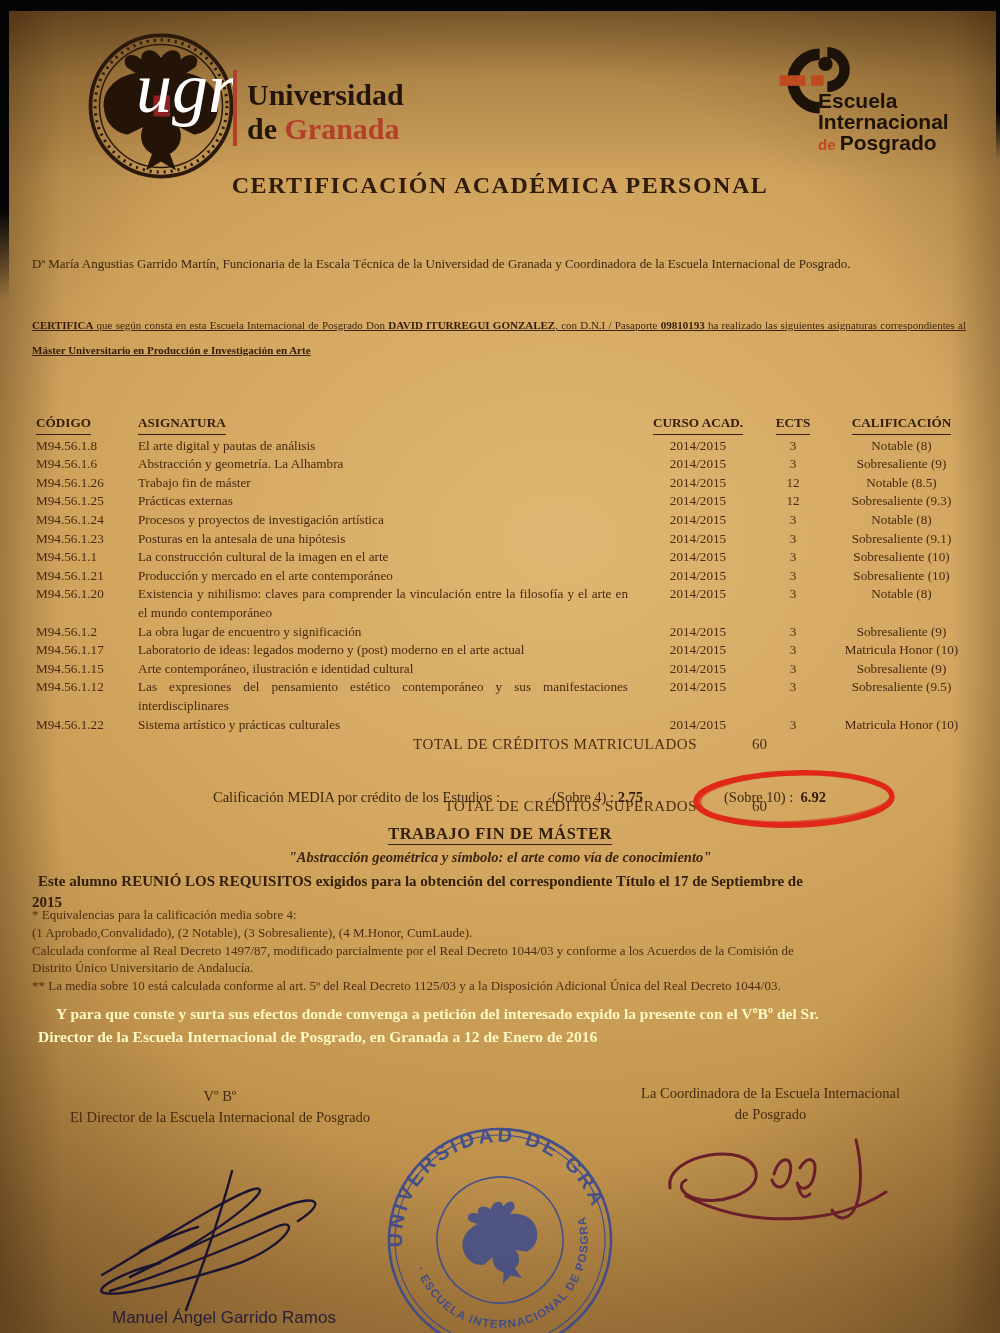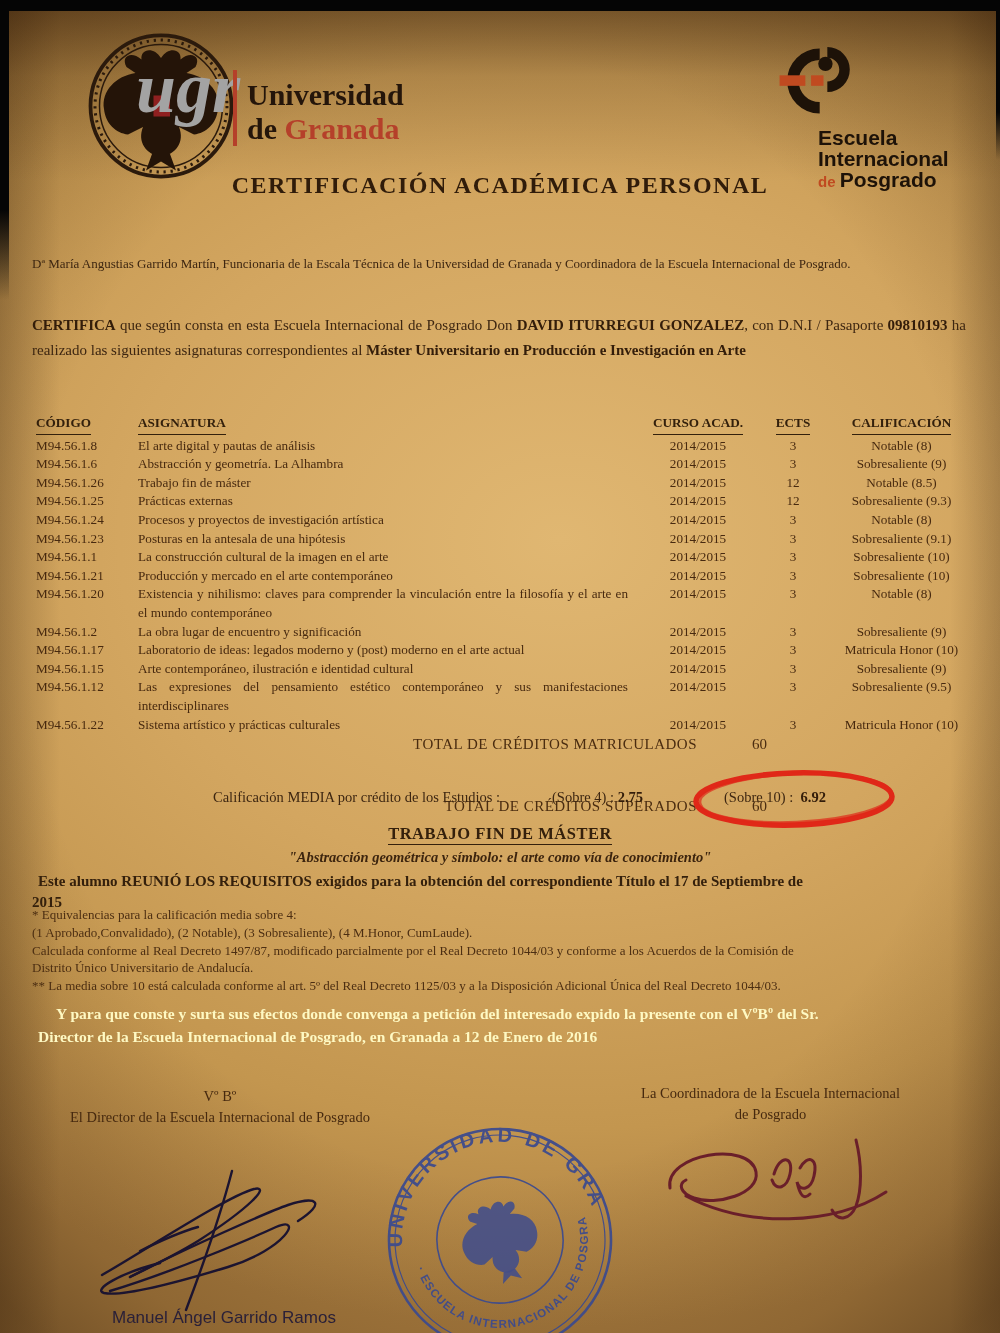--- a/index.html
+++ b/index.html
@@ -26,36 +26,36 @@
   .edge-strip-right { position:absolute; right:0; top:0; width:4px; height:160px;
                       background:linear-gradient(180deg, #050505 70%, rgba(5,5,5,0)); }
 
   .abs { position:absolute; }
   .ink { color:#3d2611; }
   .b   { font-weight:bold; color:#331d0a; }
 
   
   #ugr-seal { left:86px; top:30px; width:150px; height:152px; }
   #ugr-wordmark { left:136px; top:52px; width:110px; height:80px;
-     font-style:italic; font-weight:bold; font-size:72px; line-height:72px; color:#a3a3a3; }
+     font-style:italic; font-weight:normal; font-size:72px; line-height:72px; color:#ffffff; }
   #ugr-divider { left:233px; top:70px; width:4px; height:76px; background:#b5402a; }
   #ugr-name { left:247px; top:78px; font-size:30px; line-height:34px; color:#24150a; font-weight:bold; }
   #ugr-name .red { color:#b5402a; }
 
   #eip-logo-icon { left:770px; top:42px; width:86px; height:80px; }
   #eip-logo-text { left:818px; top:90px; font-size:21px; line-height:21px; color:#1d1208; font-weight:bold;
-                   font-family:"Liberation Sans", sans-serif;margin-top:37px; }
+                   font-family:"Liberation Sans", sans-serif; }
   #eip-logo-text .red { color:#c04a20; font-size:15px; }
 
   #doc-title { left:0; top:172px; width:1000px; text-align:center;
      font-size:24px; font-weight:bold; letter-spacing:1.5px; color:#301c0a; }
 
   
   #intro { left:32px; top:252px; width:934px; font-size:13px; line-height:24px; }
-  #certifica { left:32px; top:313px; width:934px; font-size:15px; line-height:25px; text-align:justify; }
+  #certifica { left:32px; top:313px; width:934px; font-size:11px; line-height:25px; text-align:justify;text-decoration:underline; }
 
   
   #grades { left:30px; top:414px; width:945px; font-size:13.2px; line-height:18.6px; color:#47290f; }
   .grow { display:grid; grid-template-columns:108px 500px 120px 70px 1fr; }
   .grow .c-cod { padding-left:6px; }
   .grow .c-asi { padding-right:10px; text-align:justify; }
   .grow .c-cur, .grow .c-ect, .grow .c-cal { text-align:center; }
   #grades .head { font-weight:bold; color:#33200c; margin-bottom:2px; }
   #grades .head span { border-bottom:1.5px solid #33200c; display:inline-block; padding-bottom:1px; }
   #grades .head .c-asi { text-align:left; }

